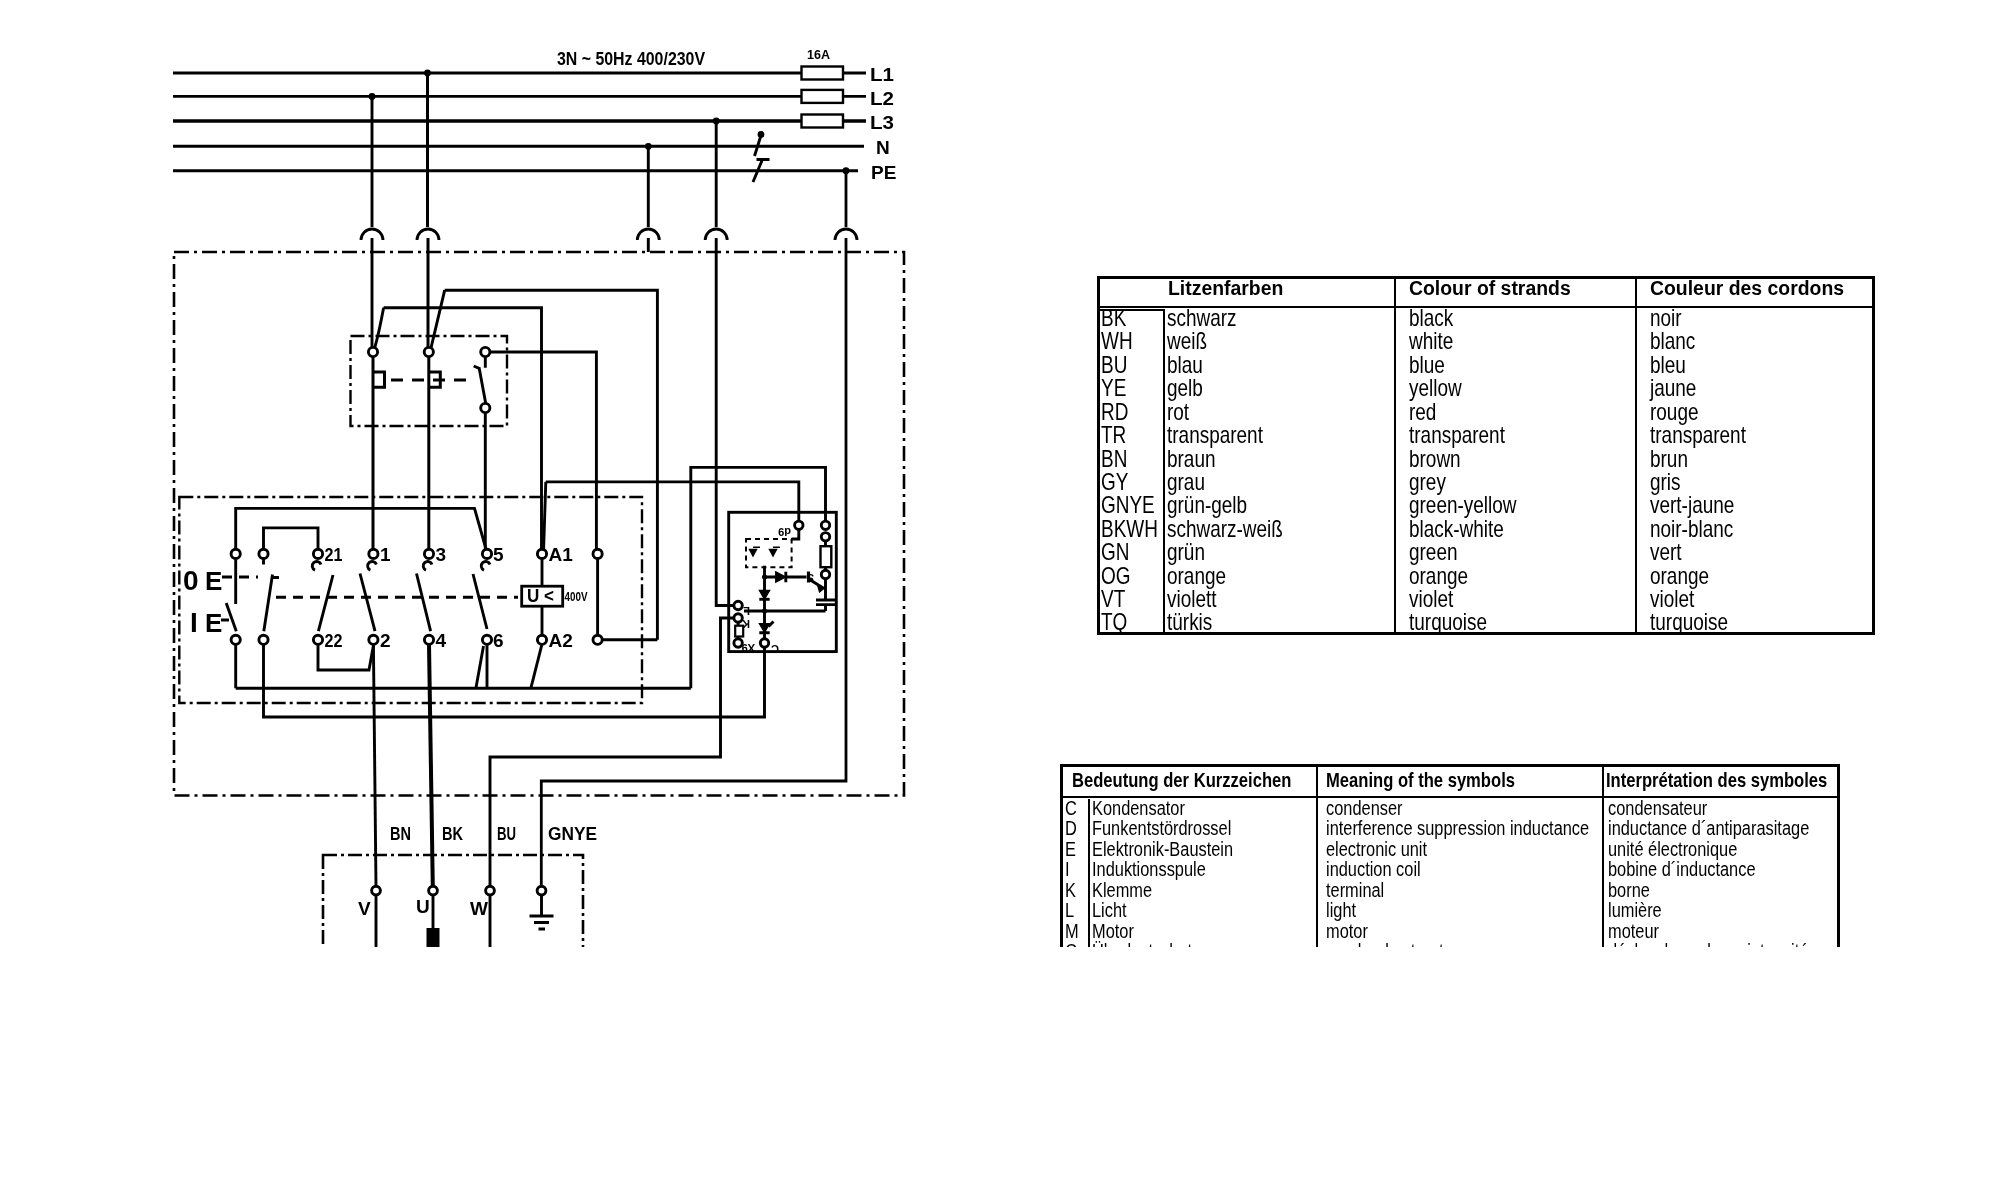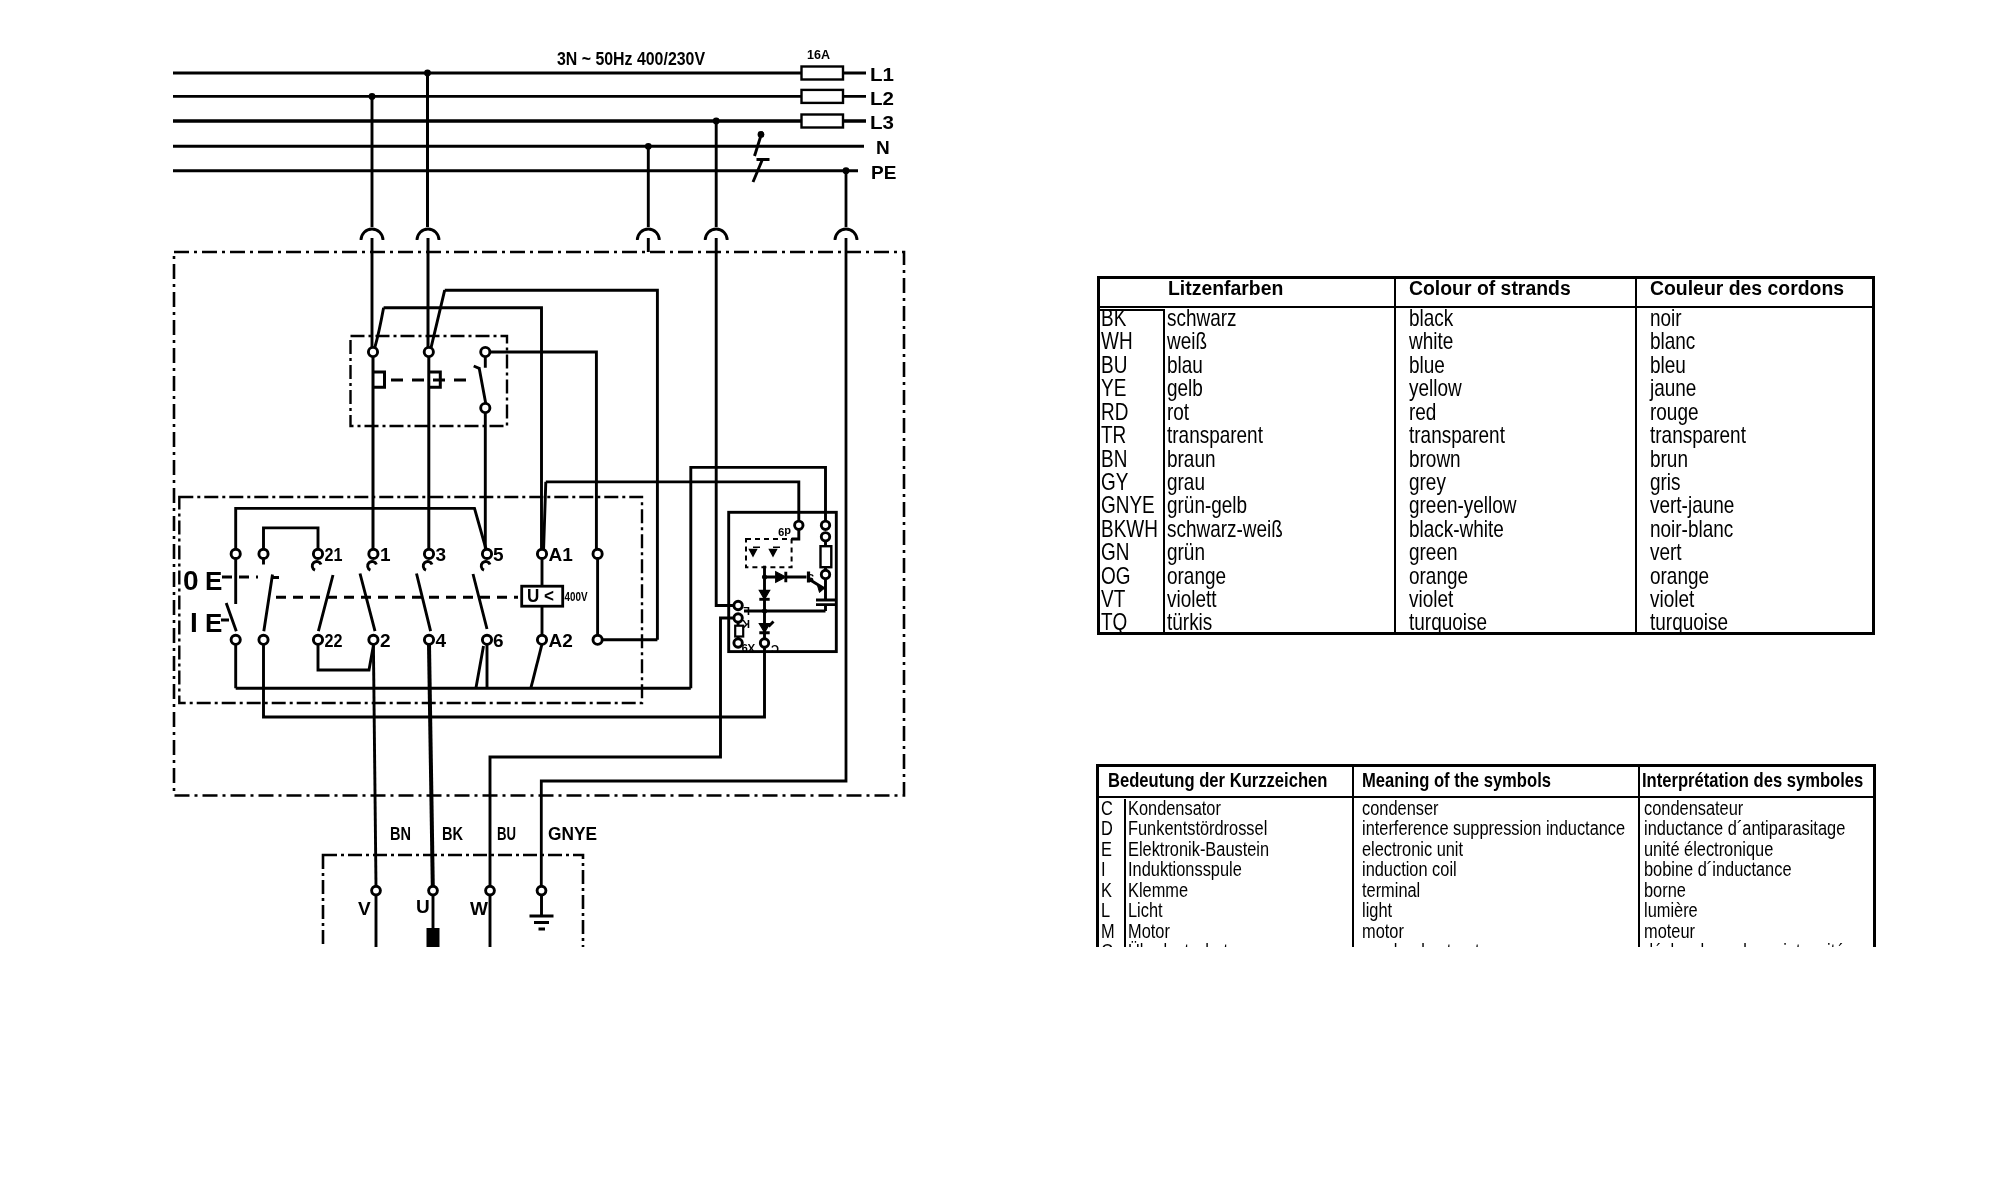--- a/index.html
+++ b/index.html
@@ -280,21 +280,21 @@
 
   <div class="col" style="left:0.5px;top:27px;font-size:24px;line-height:23.42px;transform:scaleX(0.79);transform-origin:left top;">BK<br>WH<br>BU<br>YE<br>RD<br>TR<br>BN<br>GY<br>GNYE<br>BKWH<br>GN<br>OG<br>VT<br>TQ</div>
 
   <div class="col" style="left:67px;top:27px;font-size:24px;line-height:23.42px;transform:scaleX(0.79);transform-origin:left top;">schwarz<br>weiß<br>blau<br>gelb<br>rot<br>transparent<br>braun<br>grau<br>grün-gelb<br>schwarz-weiß<br>grün<br>orange<br>violett<br>türkis</div>
 
   <div class="col" style="left:309px;top:27px;font-size:24px;line-height:23.42px;transform:scaleX(0.79);transform-origin:left top;">black<br>white<br>blue<br>yellow<br>red<br>transparent<br>brown<br>grey<br>green-yellow<br>black-white<br>green<br>orange<br>violet<br>turquoise</div>
 
   <div class="col" style="left:550px;top:27px;font-size:24px;line-height:23.42px;transform:scaleX(0.79);transform-origin:left top;">noir<br>blanc<br>bleu<br>jaune<br>rouge<br>transparent<br>brun<br>gris<br>vert-jaune<br>noir-blanc<br>vert<br>orange<br>violet<br>turquoise</div>
 </div>
 
-<div class="tbl" id="t2" style="left:1096px;top:764px;width:780px;height:278px;">
+<div class="tbl" id="t2" style="left:1060px;top:764px;width:780px;height:278px;">
 
   <div class="hline" style="left:0;top:29px;width:774px;"></div>
 
   <div class="vline" style="left:253px;top:0;height:272px;"></div>
 
   <div class="vline" style="left:539px;top:0;height:272px;"></div>
 
   <div class="vline" style="left:25px;top:32px;height:240px;"></div>
 
   <div class="hdr" style="left:9px;top:2px;font-size:21px;line-height:22px;transform:scaleX(0.79);transform-origin:left top;">Bedeutung der Kurzzeichen</div>

